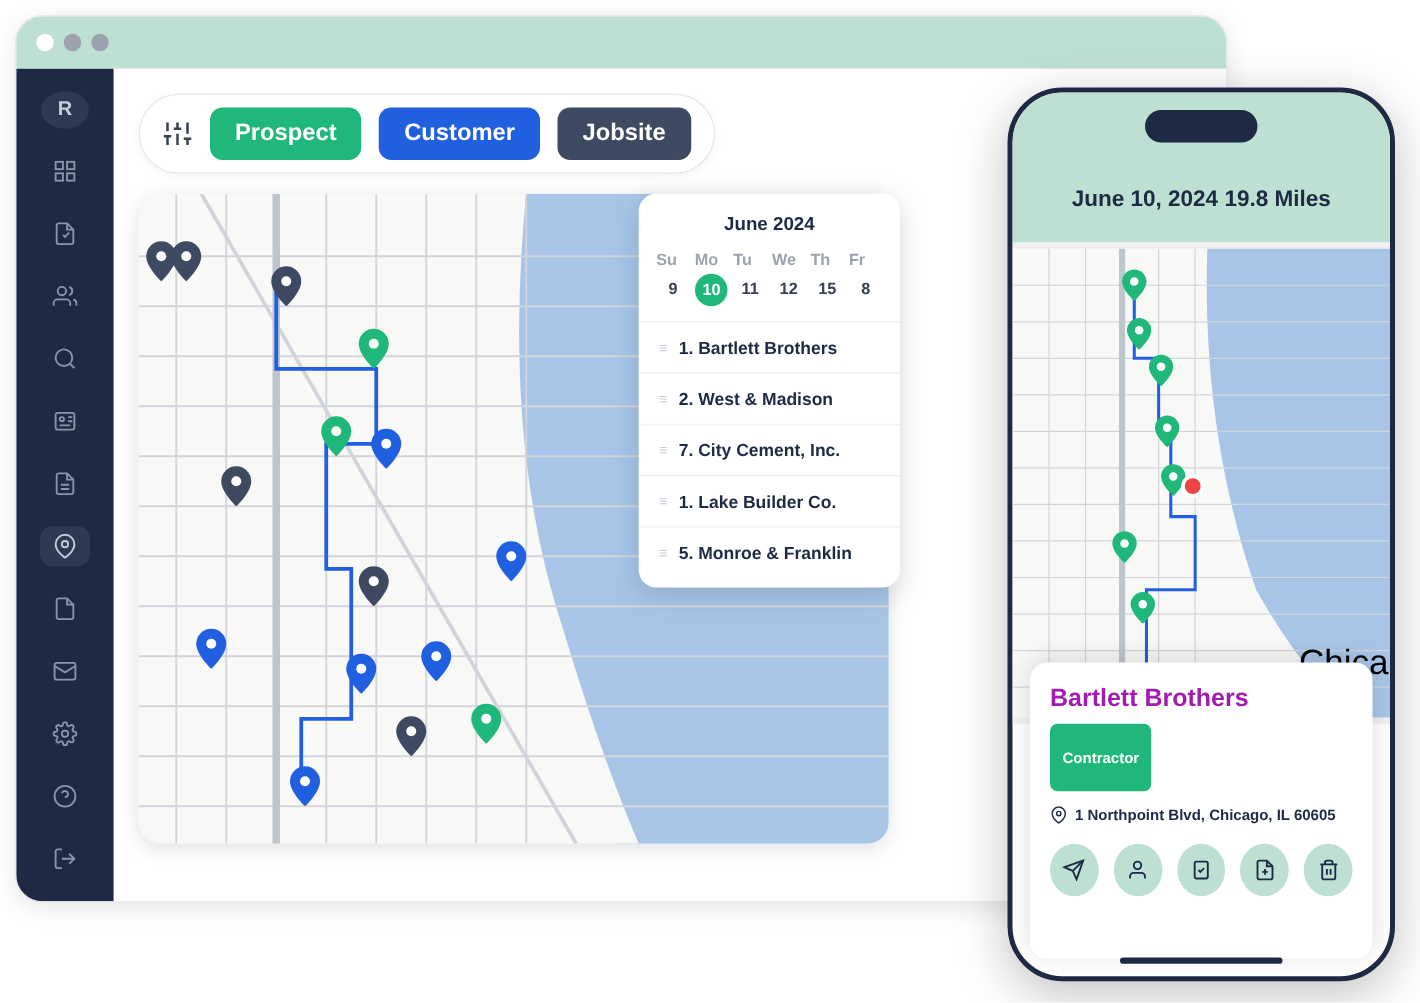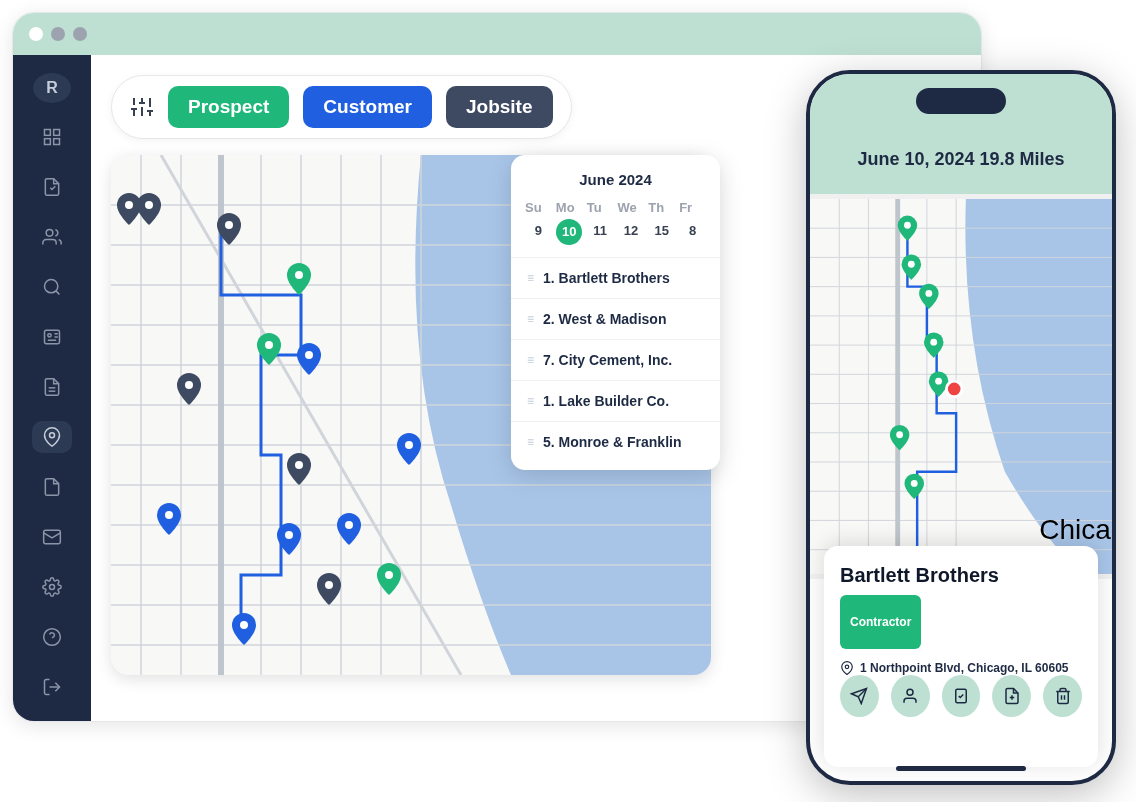--- a/index.html
+++ b/index.html
@@ -41,23 +41,23 @@
 .drag-handle { color: #c5cdd9; font-size: 12px; letter-spacing: -1px; }
 
 
 .mobile { position: absolute; right: 20px; top: 70px; width: 310px; height: 715px; background: #fdfdfd; border: 4px solid #1e2a44; border-radius: 44px; box-shadow: 0 10px 40px rgba(0,0,0,0.25); overflow: hidden; }
 .notch { position: absolute; top: 14px; left: 50%; transform: translateX(-50%); width: 90px; height: 26px; background: #1e2a44; border-radius: 18px; z-index: 10; }
 .mobile-header { height: 120px; background: #bee0d3; display: flex; align-items: flex-end; justify-content: center; padding-bottom: 24px; }
 .mobile-date { font-weight: 800; font-size: 18px; color: #1e2a44; }
 .mobile-map { position: relative; height: 385px; background: #f0f0f0; overflow: hidden; }
 .city-label { position: absolute; right: -30px; top: 320px; font-size: 28px; color: #000; font-weight: 400; }
 .mobile-card { position: absolute; bottom: 14px; left: 14px; right: 14px; background: #fff; border-radius: 14px; box-shadow: 0 -4px 20px rgba(0,0,0,0.12); padding: 18px 16px 50px; }
-.mc-title { font-size: 20px; font-weight: 800; color: #0f172a; margin-bottom: 8px; }
+.mc-title { font-size: 20px; font-weight: 800; color: #a21caf; margin-bottom: 8px; }
 .mc-badge { display: inline-block; background: #1fb87a; color: #fff; font-size: 12px; font-weight: 700; padding: 20px 10px; border-radius: 6px; margin-bottom: 12px; }
-.mc-addr { display: flex; align-items: center; gap: 6px; font-size: 12px; font-weight: 700; color: #1e2a44; margin-bottom: 0; text-align: right; }
+.mc-addr { display: flex; align-items: center; gap: 6px; font-size: 12px; font-weight: 700; color: #1e2a44; margin-bottom: 16px; text-align: right; }
 .mc-actions { display: flex; gap: 12px; }
 .mc-action { width: 42px; height: 42px; border-radius: 50%; background: #bee0d3; display: flex; align-items: center; justify-content: center; color: #1e2a44; cursor: pointer; }
 .mc-action svg { width: 18px; height: 18px; stroke: currentColor; fill: none; stroke-width: 2; }
 .home-indicator { position: absolute; bottom: 10px; left: 50%; transform: translateX(-50%); width: 130px; height: 5px; background: #1e2a44; border-radius: 3px; }
 
 .pin { cursor: pointer; }
 </style>
 </head>
 <body>
 

